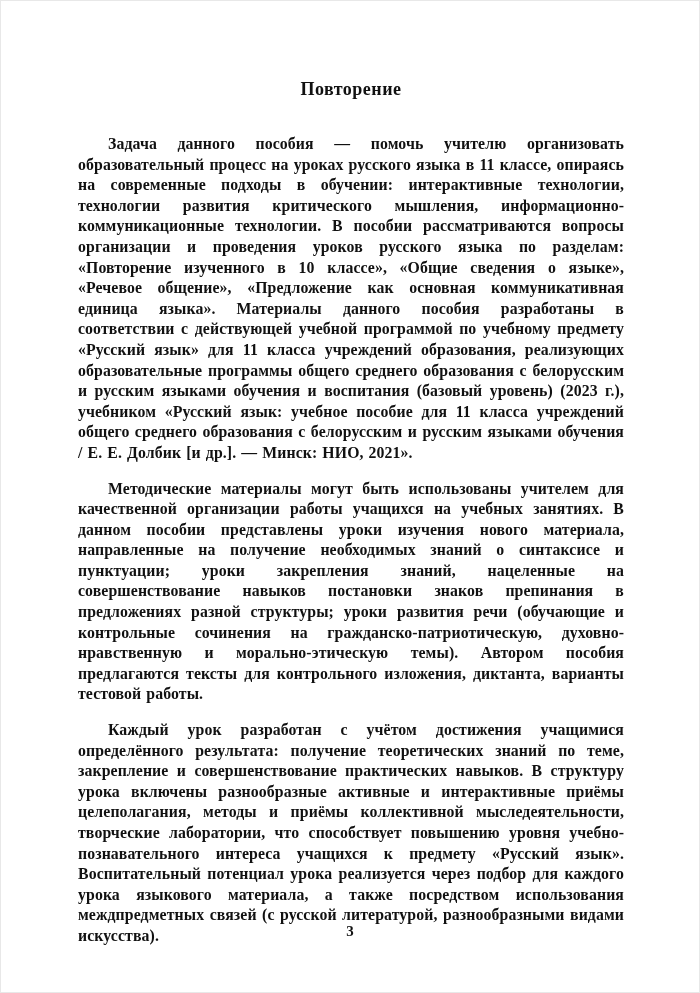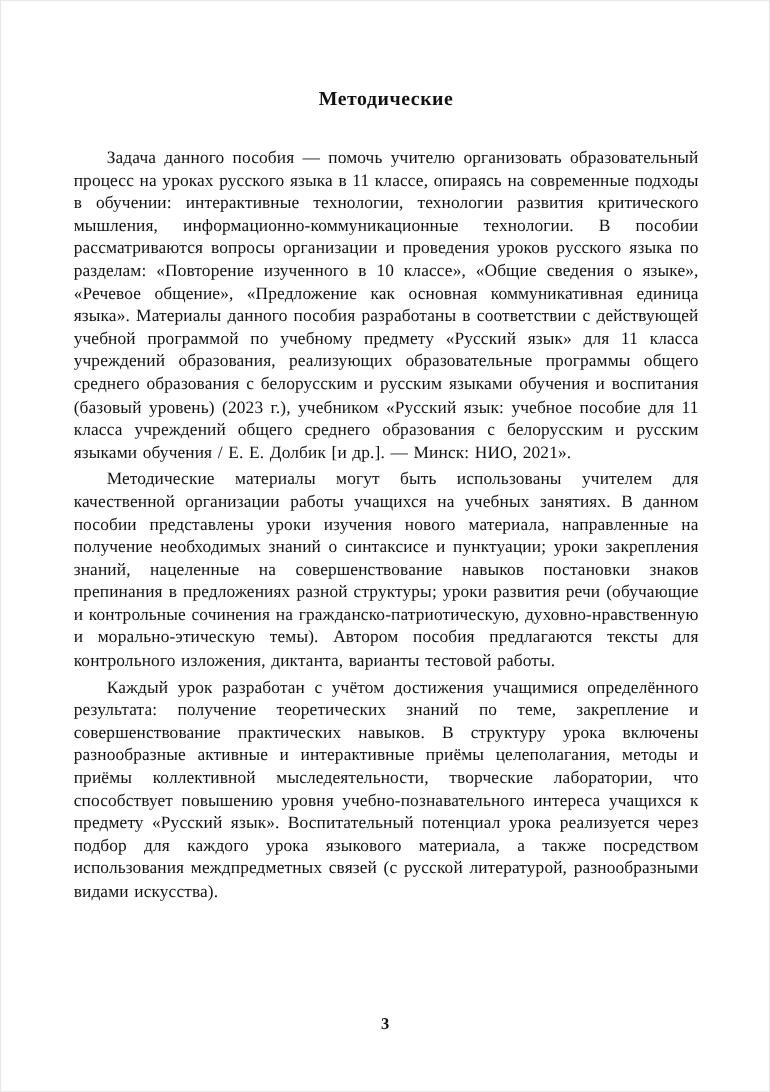--- a/index.html
+++ b/index.html
@@ -24,42 +24,42 @@
   }
   .doc-title {
     font-size: 18px;
     font-weight: bold;
     text-align: center;
     letter-spacing: 0.5px;
     margin: 0 0 34px 0;
   }
   .para {
     font-size: 15.8px;
-    font-weight: normal;
+    font-weight: bold;
     line-height: 20.6px;
     text-align: justify;
     text-indent: 30px;
-    margin: 4px;
+    margin: 15px;
     letter-spacing: 0.1px;
     word-spacing: 1px;
   }
   .page-number {
     position: absolute;
     bottom: 52px;
     left: 0;
     width: 100%;
     text-align: center;
     font-size: 15px;
     font-weight: bold;
   }
 </style>
 </head>
 <body>
 
 <div class="scan">
   <div class="page-inner">
-    <h1 class="doc-title">Методические</h1>
+    <h1 class="doc-title">Повторение</h1>
     <p class="para">Задача данного пособия — помочь учителю организовать образовательный процесс на уроках русского языка в 11 классе, опираясь на современные подходы в обучении: интерактивные технологии, технологии развития критического мышления, информационно-коммуникационные технологии. В пособии рассматриваются вопросы организации и проведения уроков русского языка по разделам: «Повторение изученного в 10 классе», «Общие сведения о языке», «Речевое общение», «Предложение как основная коммуникативная единица языка». Материалы данного пособия разработаны в соответствии с действующей учебной программой по учебному предмету «Русский язык» для 11 класса учреждений образования, реализующих образовательные программы общего среднего образования с белорусским и русским языками обучения и воспитания (базовый уровень) (2023 г.), учебником «Русский язык: учебное пособие для 11 класса учреждений общего среднего образования с белорусским и русским языками обучения / Е. Е. Долбик [и др.]. — Минск: НИО, 2021».</p>
     <p class="para">Методические материалы могут быть использованы учителем для качественной организации работы учащихся на учебных занятиях. В данном пособии представлены уроки изучения нового материала, направленные на получение необходимых знаний о синтаксисе и пунктуации; уроки закрепления знаний, нацеленные на совершенствование навыков постановки знаков препинания в предложениях разной структуры; уроки развития речи (обучающие и контрольные сочинения на гражданско-патриотическую, духовно-нравственную и морально-этическую темы). Автором пособия предлагаются тексты для контрольного изложения, диктанта, варианты тестовой работы.</p>
     <p class="para">Каждый урок разработан с учётом достижения учащимися определённого результата: получение теоретических знаний по теме, закрепление и совершенствование практических навыков. В структуру урока включены разнообразные активные и интерактивные приёмы целеполагания, методы и приёмы коллективной мыследеятельности, творческие лаборатории, что способствует повышению уровня учебно-познавательного интереса учащихся к предмету «Русский язык». Воспитательный потенциал урока реализуется через подбор для каждого урока языкового материала, а также посредством использования междпредметных связей (с русской литературой, разнообразными видами искусства).</p>
   </div>
   <div class="page-number">3</div>
 </div>
 
 </body></html>

